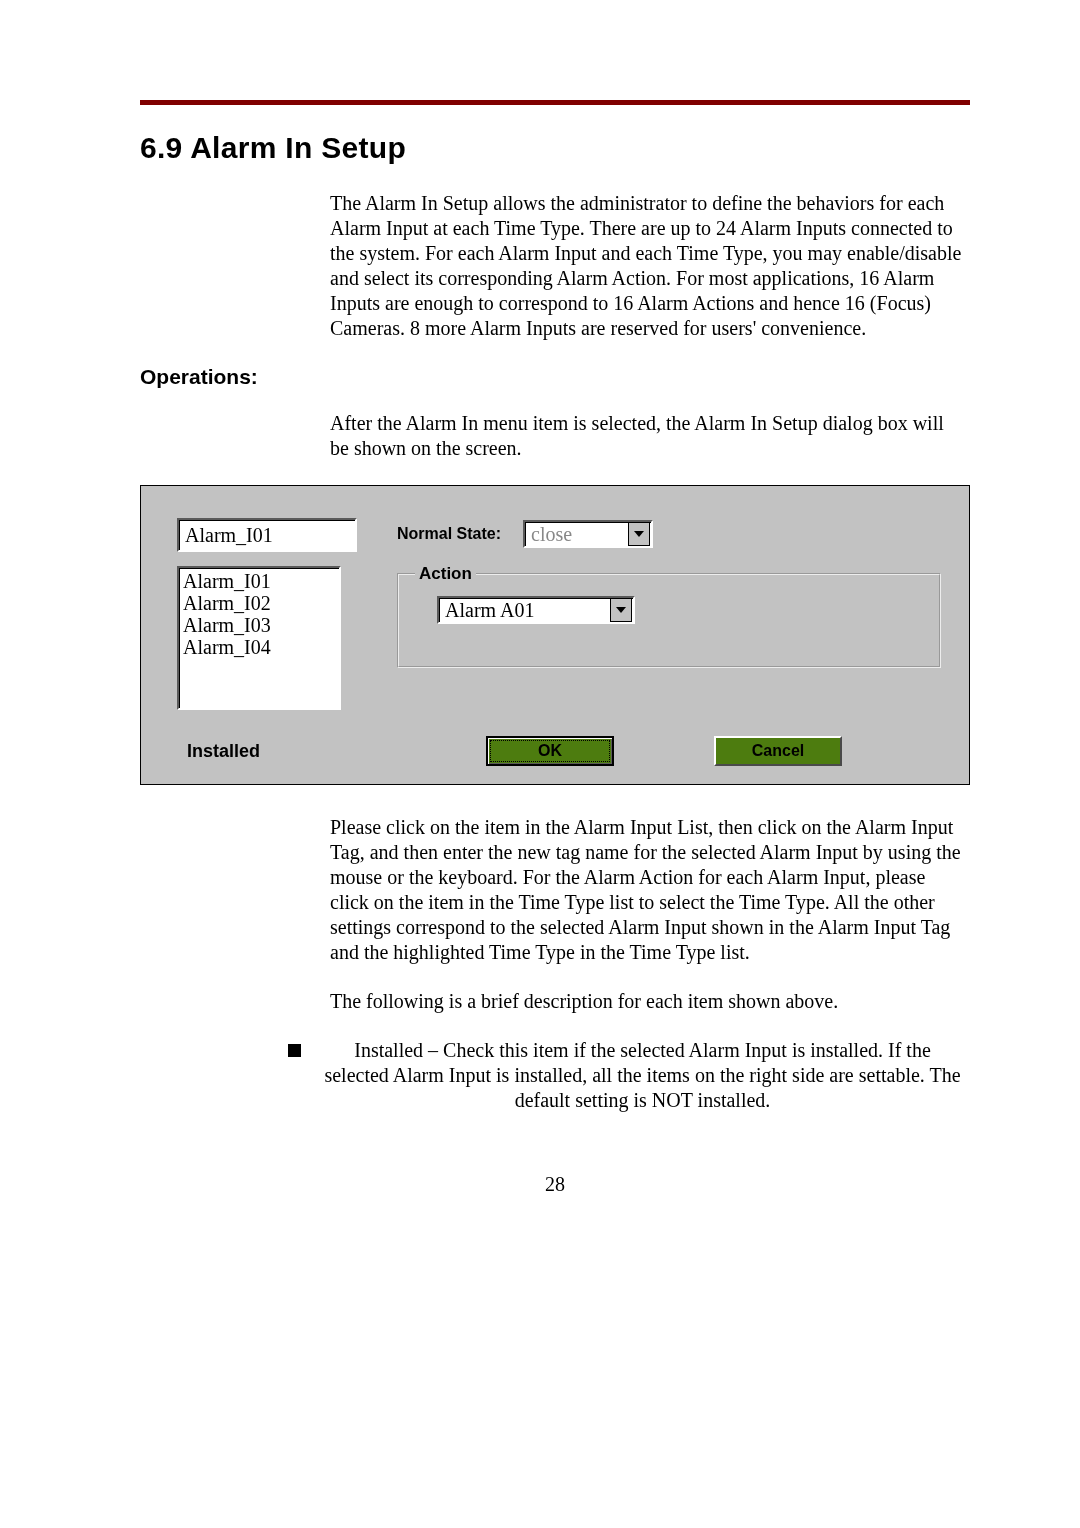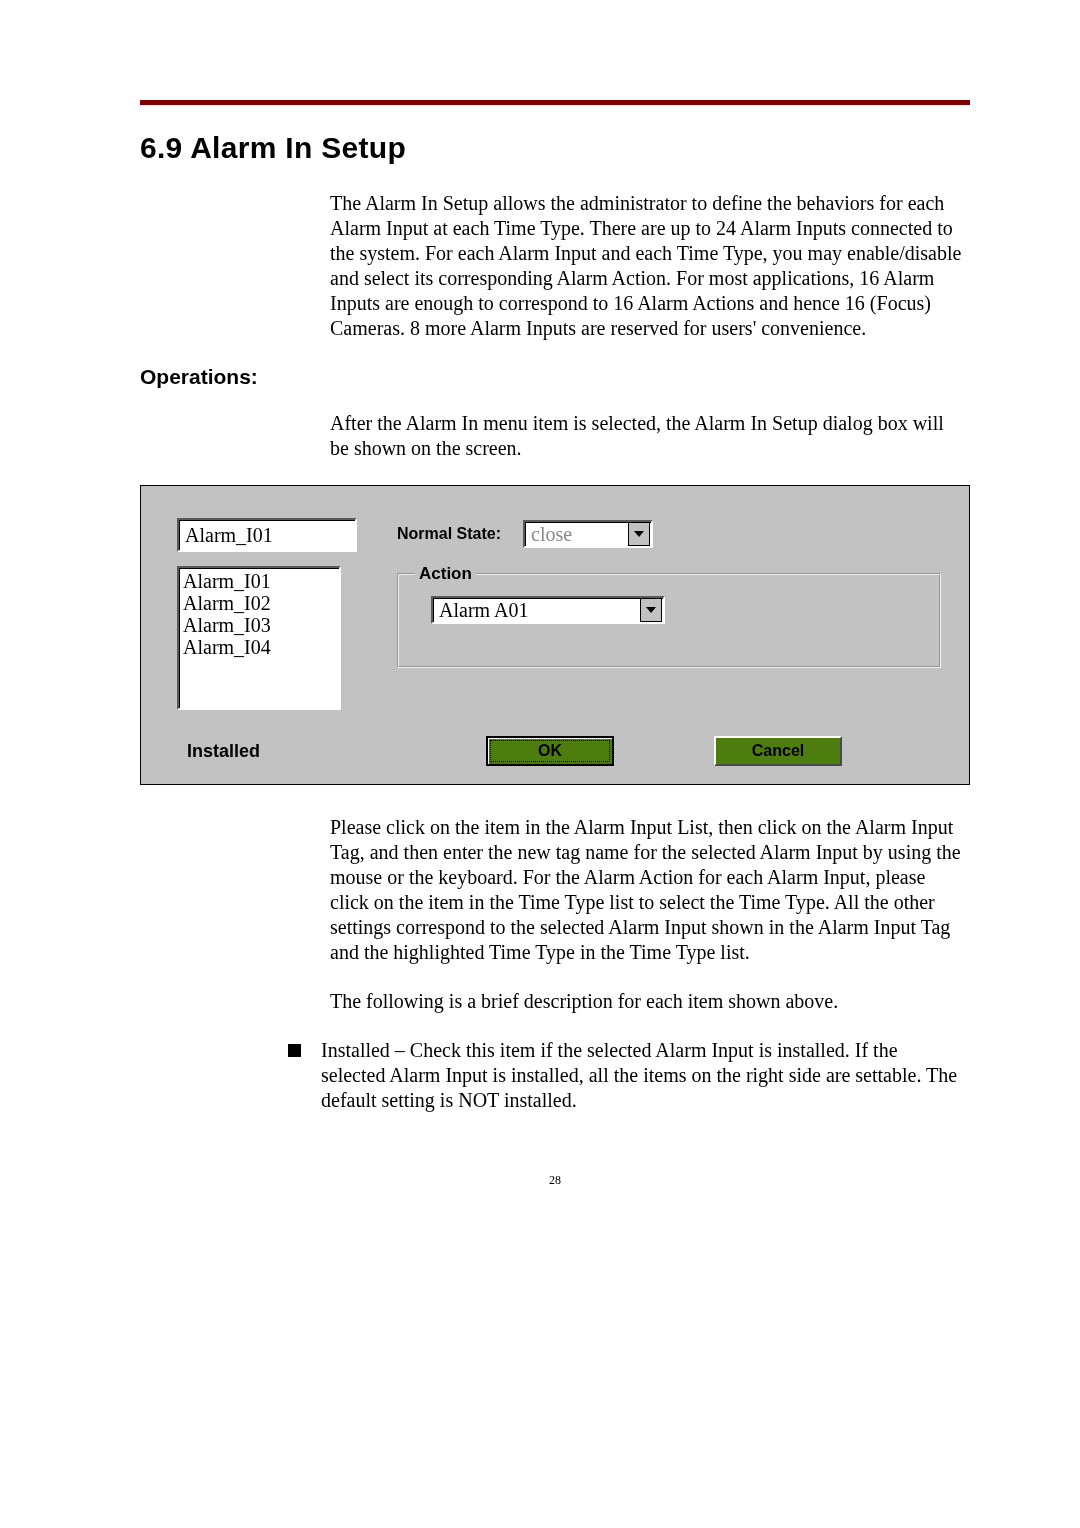--- a/index.html
+++ b/index.html
@@ -193,22 +193,22 @@
     border-bottom: 2px solid #fff;
     border-right: 2px solid #fff;
     box-shadow: inset 1px 1px 0 #000;
   }
   .chk-label {
     font-family: Arial, sans-serif;
     font-weight: 700;
     font-size: 18px;
   }
   .alarm-select {
-    width: 234px;
-    margin-left: 16px;
+    width: 198px;
+    margin-left: 22px;
   }
   .ds-bottom {
     display: flex;
     align-items: center;
     margin-top: 26px;
     gap: 30px;
   }
   .installed-wrap {
     display: flex;
     align-items: center;
@@ -247,32 +247,33 @@
   }
 
   
   .bullet {
     display: flex;
     gap: 20px;
     margin-left: 148px;
     margin-right: 6px;
     font-size: 20px;
     line-height: 1.25;
+    text-align: center;
   }
   .bullet .sq {
     width: 13px;
     height: 13px;
     background: #000;
     margin-top: 6px;
     flex: 0 0 13px;
   }
 
   .page-num {
     text-align: center;
-    font-size: 12px;
+    font-size: 20px;
     margin-top: 60px;
   }
 </style>
 </head>
 <body>
 
 <div class="page">
   <div class="red-rule"></div>
 
   <h2 class="section-title">6.9 Alarm In Setup</h2>

